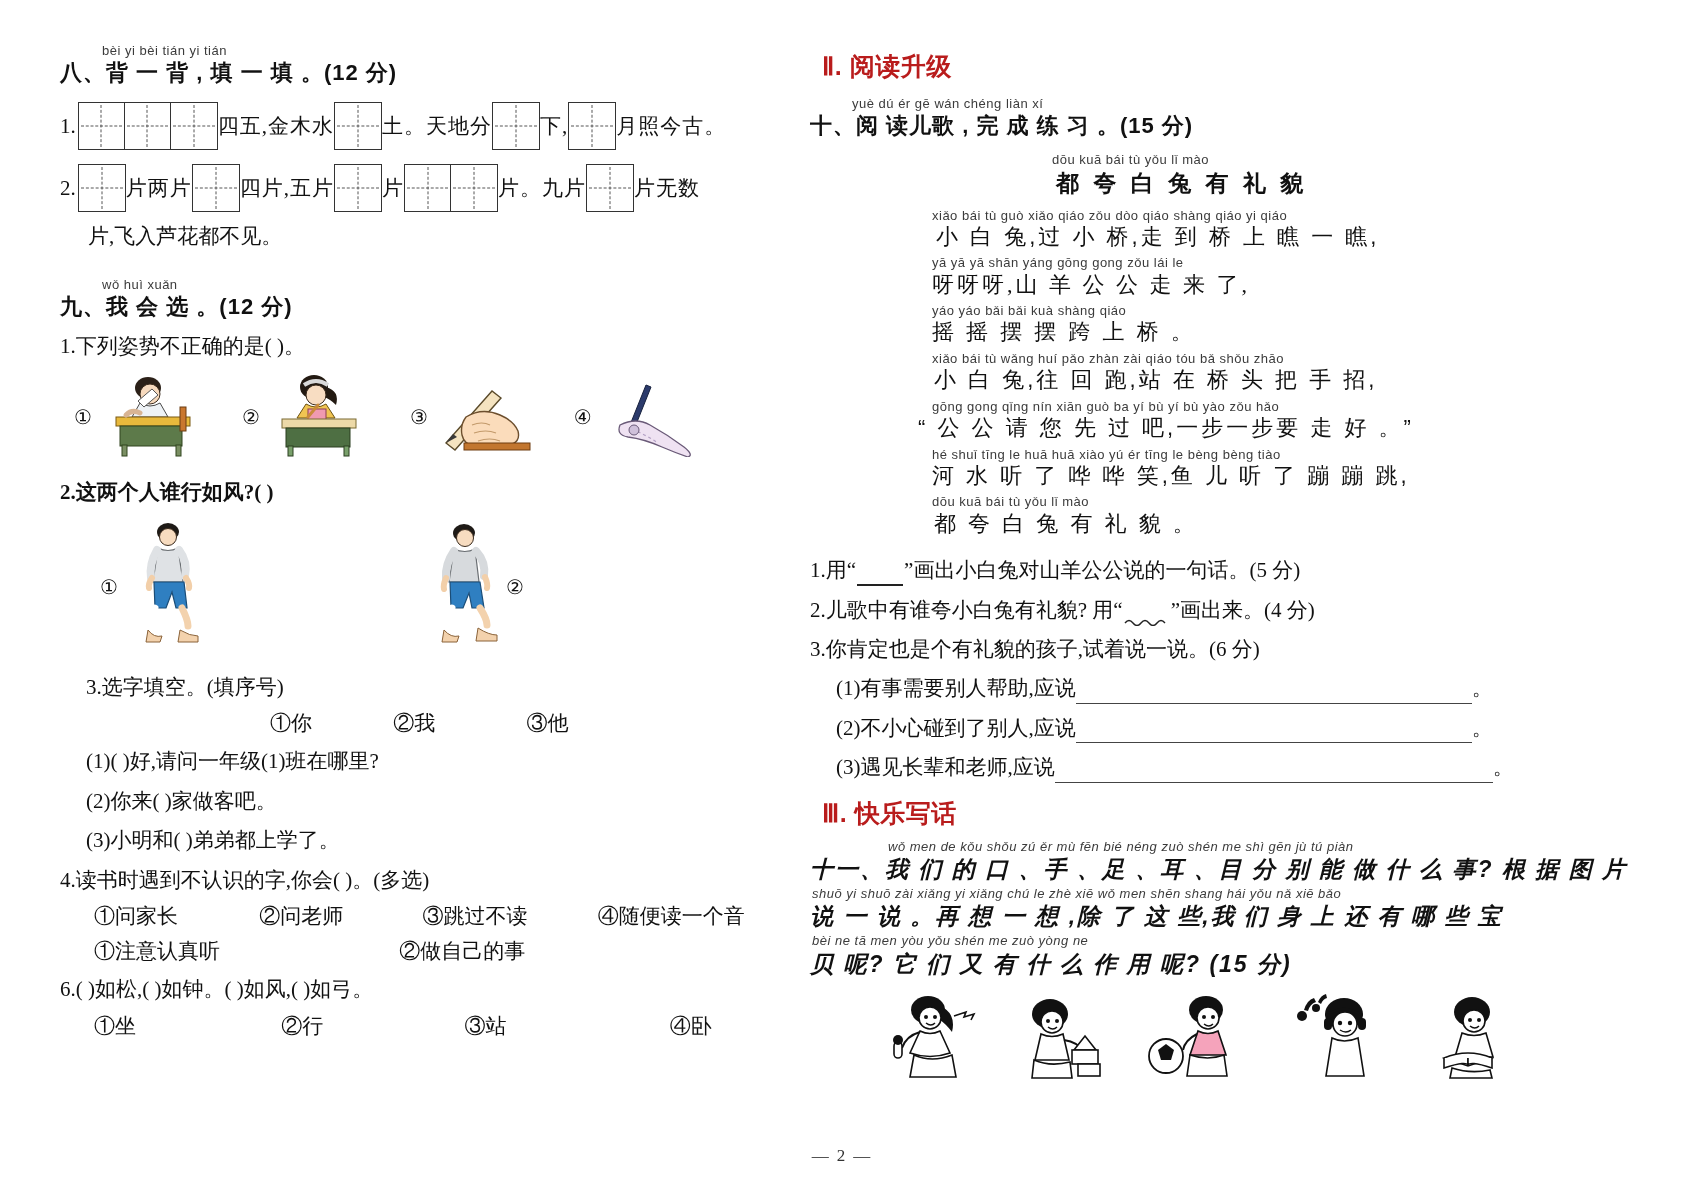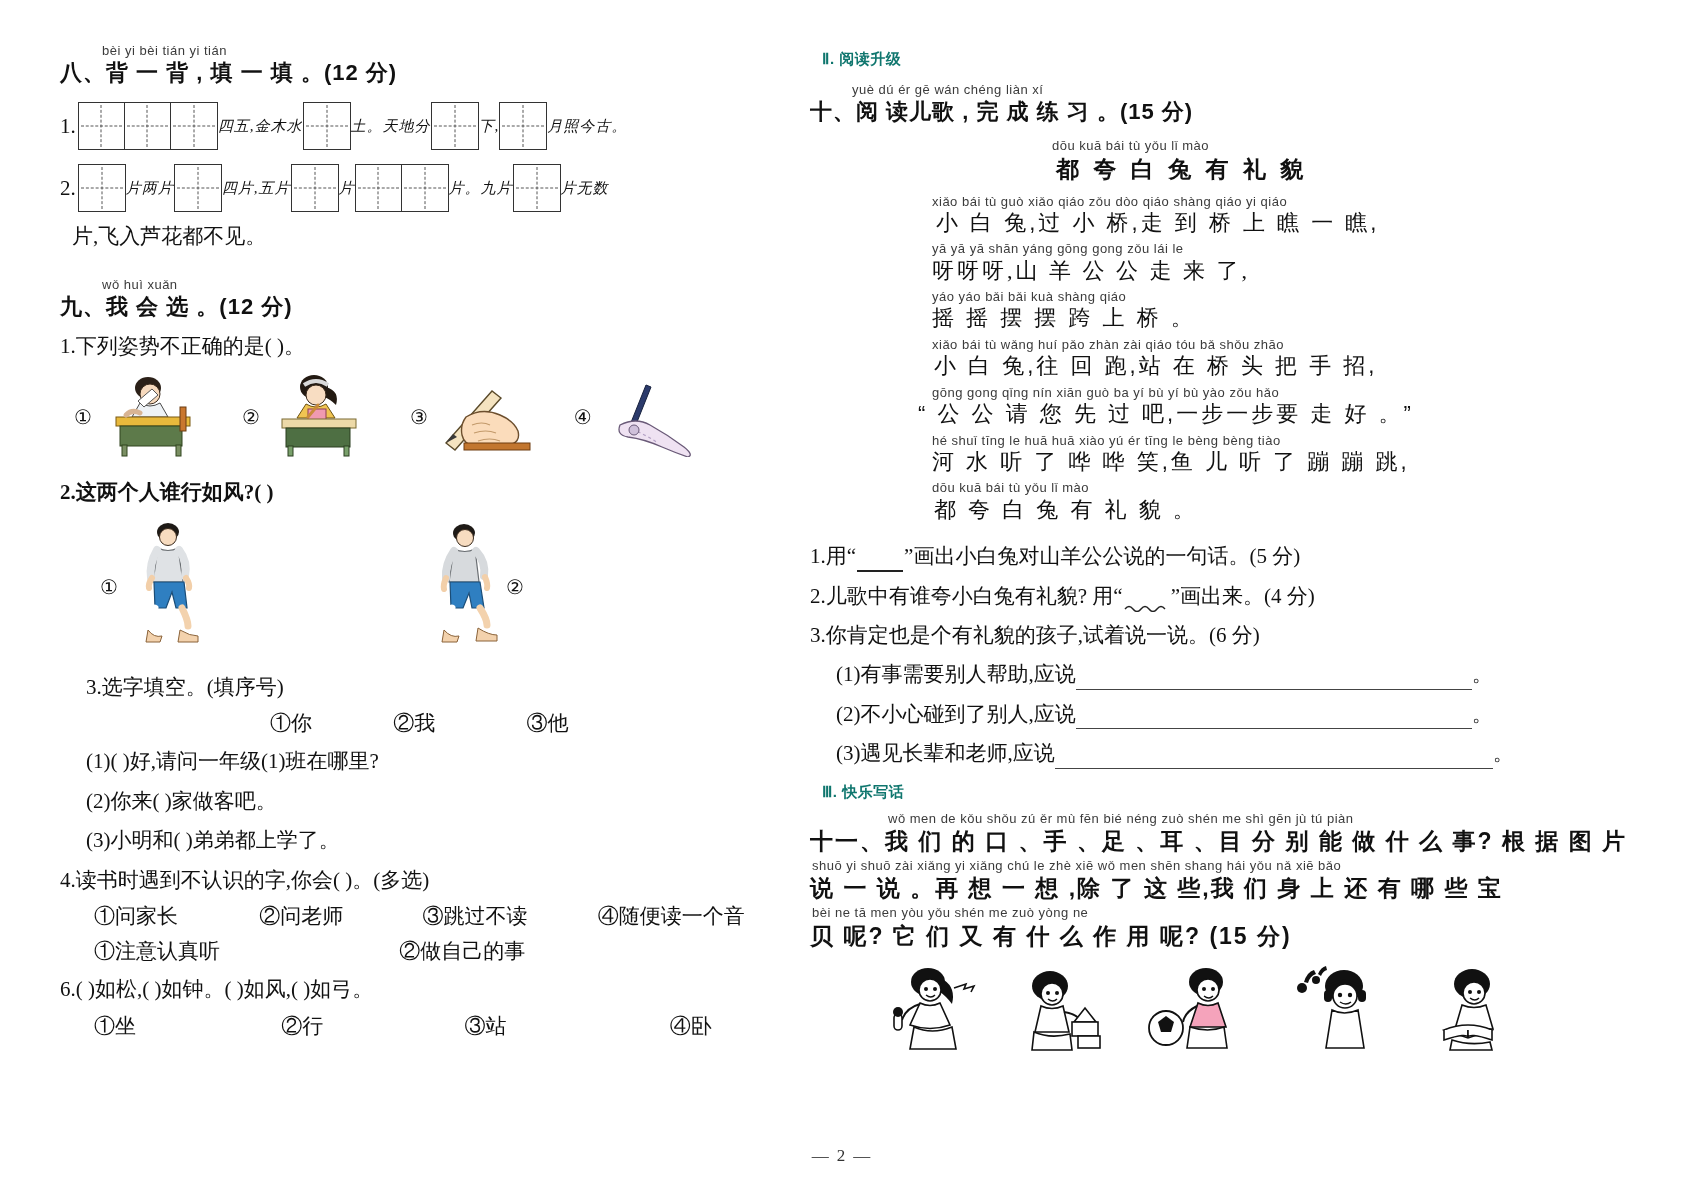--- a/index.html
+++ b/index.html
@@ -26,28 +26,28 @@
     font-family:"Liberation Sans", sans-serif;
     font-size:13px;color:#3b3b3b;letter-spacing:.5px;
     white-space:nowrap;line-height:1.1;
   }
   .q{font-size:21px;line-height:1.45;white-space:nowrap;margin:9px 0 0 0;}
   .q.indent{margin-left:26px;}
   .opts{font-size:21px;margin:7px 0 0 34px;white-space:nowrap;}
   .opts span{display:inline-block;}
   .roman{
     font-family:"Liberation Sans", sans-serif;
-    color:#0f766e;font-size:15px;font-weight:bold;letter-spacing:.5px;
+    color:#b91c1c;font-size:25px;font-weight:bold;letter-spacing:.5px;
     white-space:nowrap;
   }
 
   
   .tzg-row{display:flex;align-items:center;margin-top:14px;white-space:nowrap;}
   .tzg-row .lead{font-size:21px;margin-right:2px;}
-  .tzg-row .zh{font-size:15px;letter-spacing:1px;font-style:italic;}
+  .tzg-row .zh{font-size:21px;letter-spacing:1px;}
   .grid{
     display:inline-flex;border:1.6px solid #333;height:46px;
     vertical-align:middle;background:#fff;
   }
   .cell{
     width:46px;height:46px;position:relative;box-sizing:border-box;
     border-right:1.4px solid #333;
   }
   .cell:last-child{border-right:none;}
   .cell::before{
@@ -90,21 +90,21 @@
     font-size:22px;letter-spacing:3px;white-space:nowrap;line-height:1.25;
   }
   .ptitle{
     font-family:Liberation Sans, sans-serif;
     font-size:23px;font-weight:bold;letter-spacing:4px;white-space:nowrap;
   }
   .center-ish{margin-left:120px;}
   .title-wrap{margin-left:240px;}
 
   
-  .big-line{margin-top:2px;}
+  .big-line{margin-top:2px;font-style:italic;}
   .big-zh{
     font-family:"Liberation Sans", sans-serif;
     font-weight:bold;font-size:23px;letter-spacing:2px;white-space:nowrap;
   }
 
   
   .footer{
     position:absolute;left:0;right:0;bottom:24px;text-align:center;
     font-family:"Liberation Serif", serif;font-size:17px;color:#333;
   }
@@ -161,21 +161,21 @@
             <span class="cell"></span>
             <span class="cell"></span>
           </span>
         <span class="zh">片。九片</span>
         <span class="grid">
             <span class="cell"></span>
           </span>
         <span class="zh">片无数</span>
       </div>
 
-      <div class="q" style="margin-left:12px;">片,飞入芦花都不见。</div>
+      <div class="q" style="margin-left:28px;">片,飞入芦花都不见。</div>
     </div>
 
     <div style="margin-top:26px;">
       <div class="py" style="margin-left:42px;">wǒ huì xuǎn</div>
       <div class="sec-head">九、我 会 选 。(12 分)</div>
 
       <div class="q">1.下列姿势不正确的是(          )。</div>
 
       <div class="illus-row" style="margin-left:14px;gap:34px;">
         <div class="illus-item">

